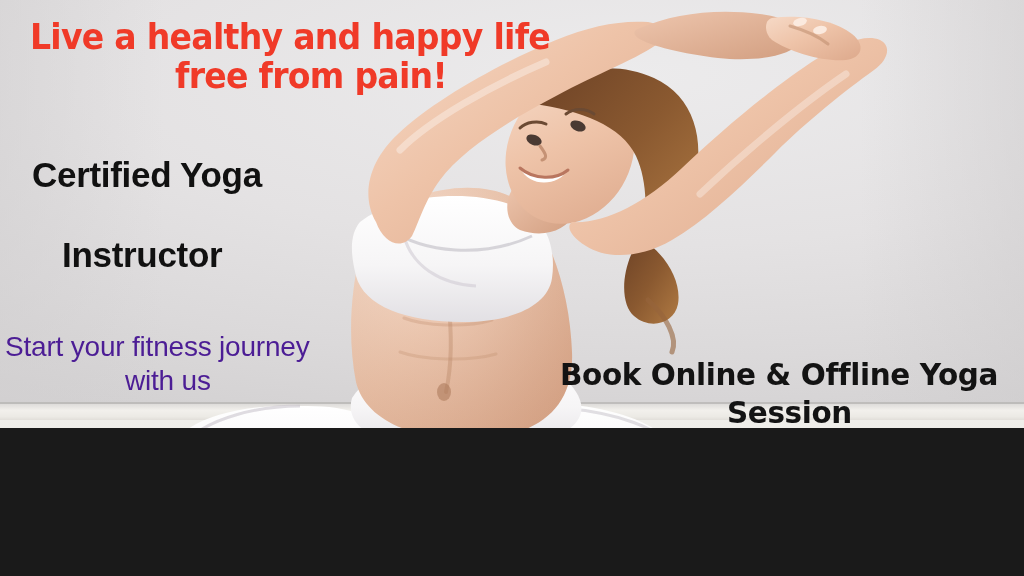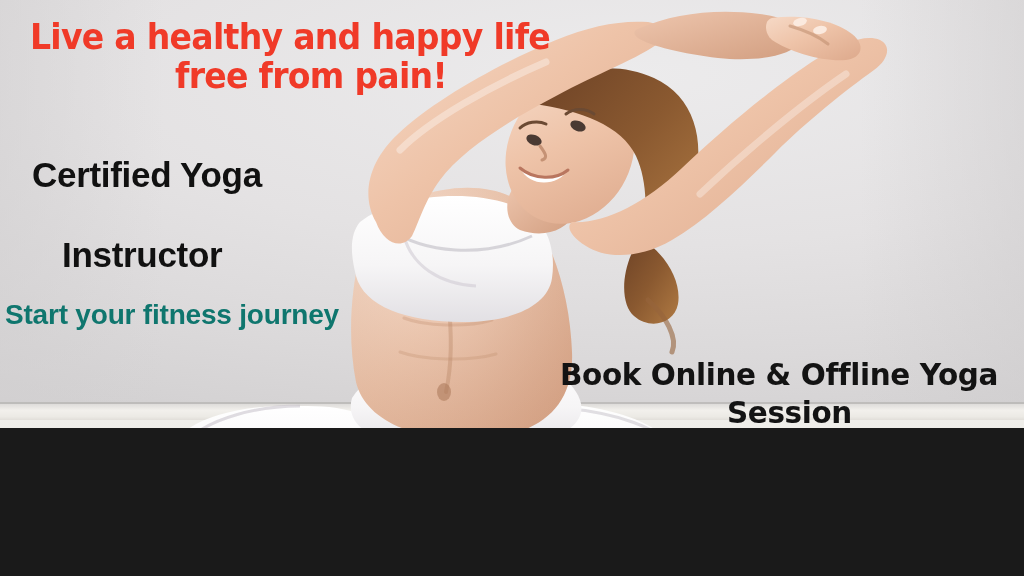--- a/index.html
+++ b/index.html
@@ -117,24 +117,25 @@
     font-weight: bold;
     font-size: 35px;
     color: #111111;
     letter-spacing: -0.3px;
   }
   #subhead-l1 { left: 32px; top: 156px; }
   #subhead-l2 { left: 62px; top: 204px; margin-top: 32px; }
 
   .tagline {
     font-family: "Liberation Sans", sans-serif;
-    font-weight: bold;
+    font-weight: normal;
     font-size: 28px;
-    color: #0f766e;
+    color: #4c1d95;
     letter-spacing: -0.2px;
+    margin-top: 32px;
   }
   #tagline-l1 { left: 5px;   top: 300px; }
   #tagline-l2 { left: 125px; top: 334px; }
 
   .booknote {
     font-family: "DejaVu Sans", sans-serif;
     font-weight: bold;
     font-size: 31px;
     color: #131313;
     letter-spacing: -0.4px;
@@ -268,17 +269,18 @@
     <ellipse cx="820" cy="30" rx="7" ry="4" fill="#fbeadf" transform="rotate(-10 820 30)"></ellipse>
   </svg>
 
   <div class="txt headline red" id="headline-l1">Live a healthy and happy life</div>
   <div class="txt headline red" id="headline-l2">free from pain!</div>
 
   <div class="txt subhead" id="subhead-l1">Certified Yoga</div>
   <div class="txt subhead" id="subhead-l2">Instructor</div>
 
   <div class="txt tagline" id="tagline-l1">Start your fitness journey</div>
+  <div class="txt tagline" id="tagline-l2">with us</div>
 
   <div class="txt booknote" id="book-l1">Book Online &amp; Offline Yoga</div>
   <div class="txt booknote" id="book-l2">Session</div>
 
 </div>
 
 </body></html>

